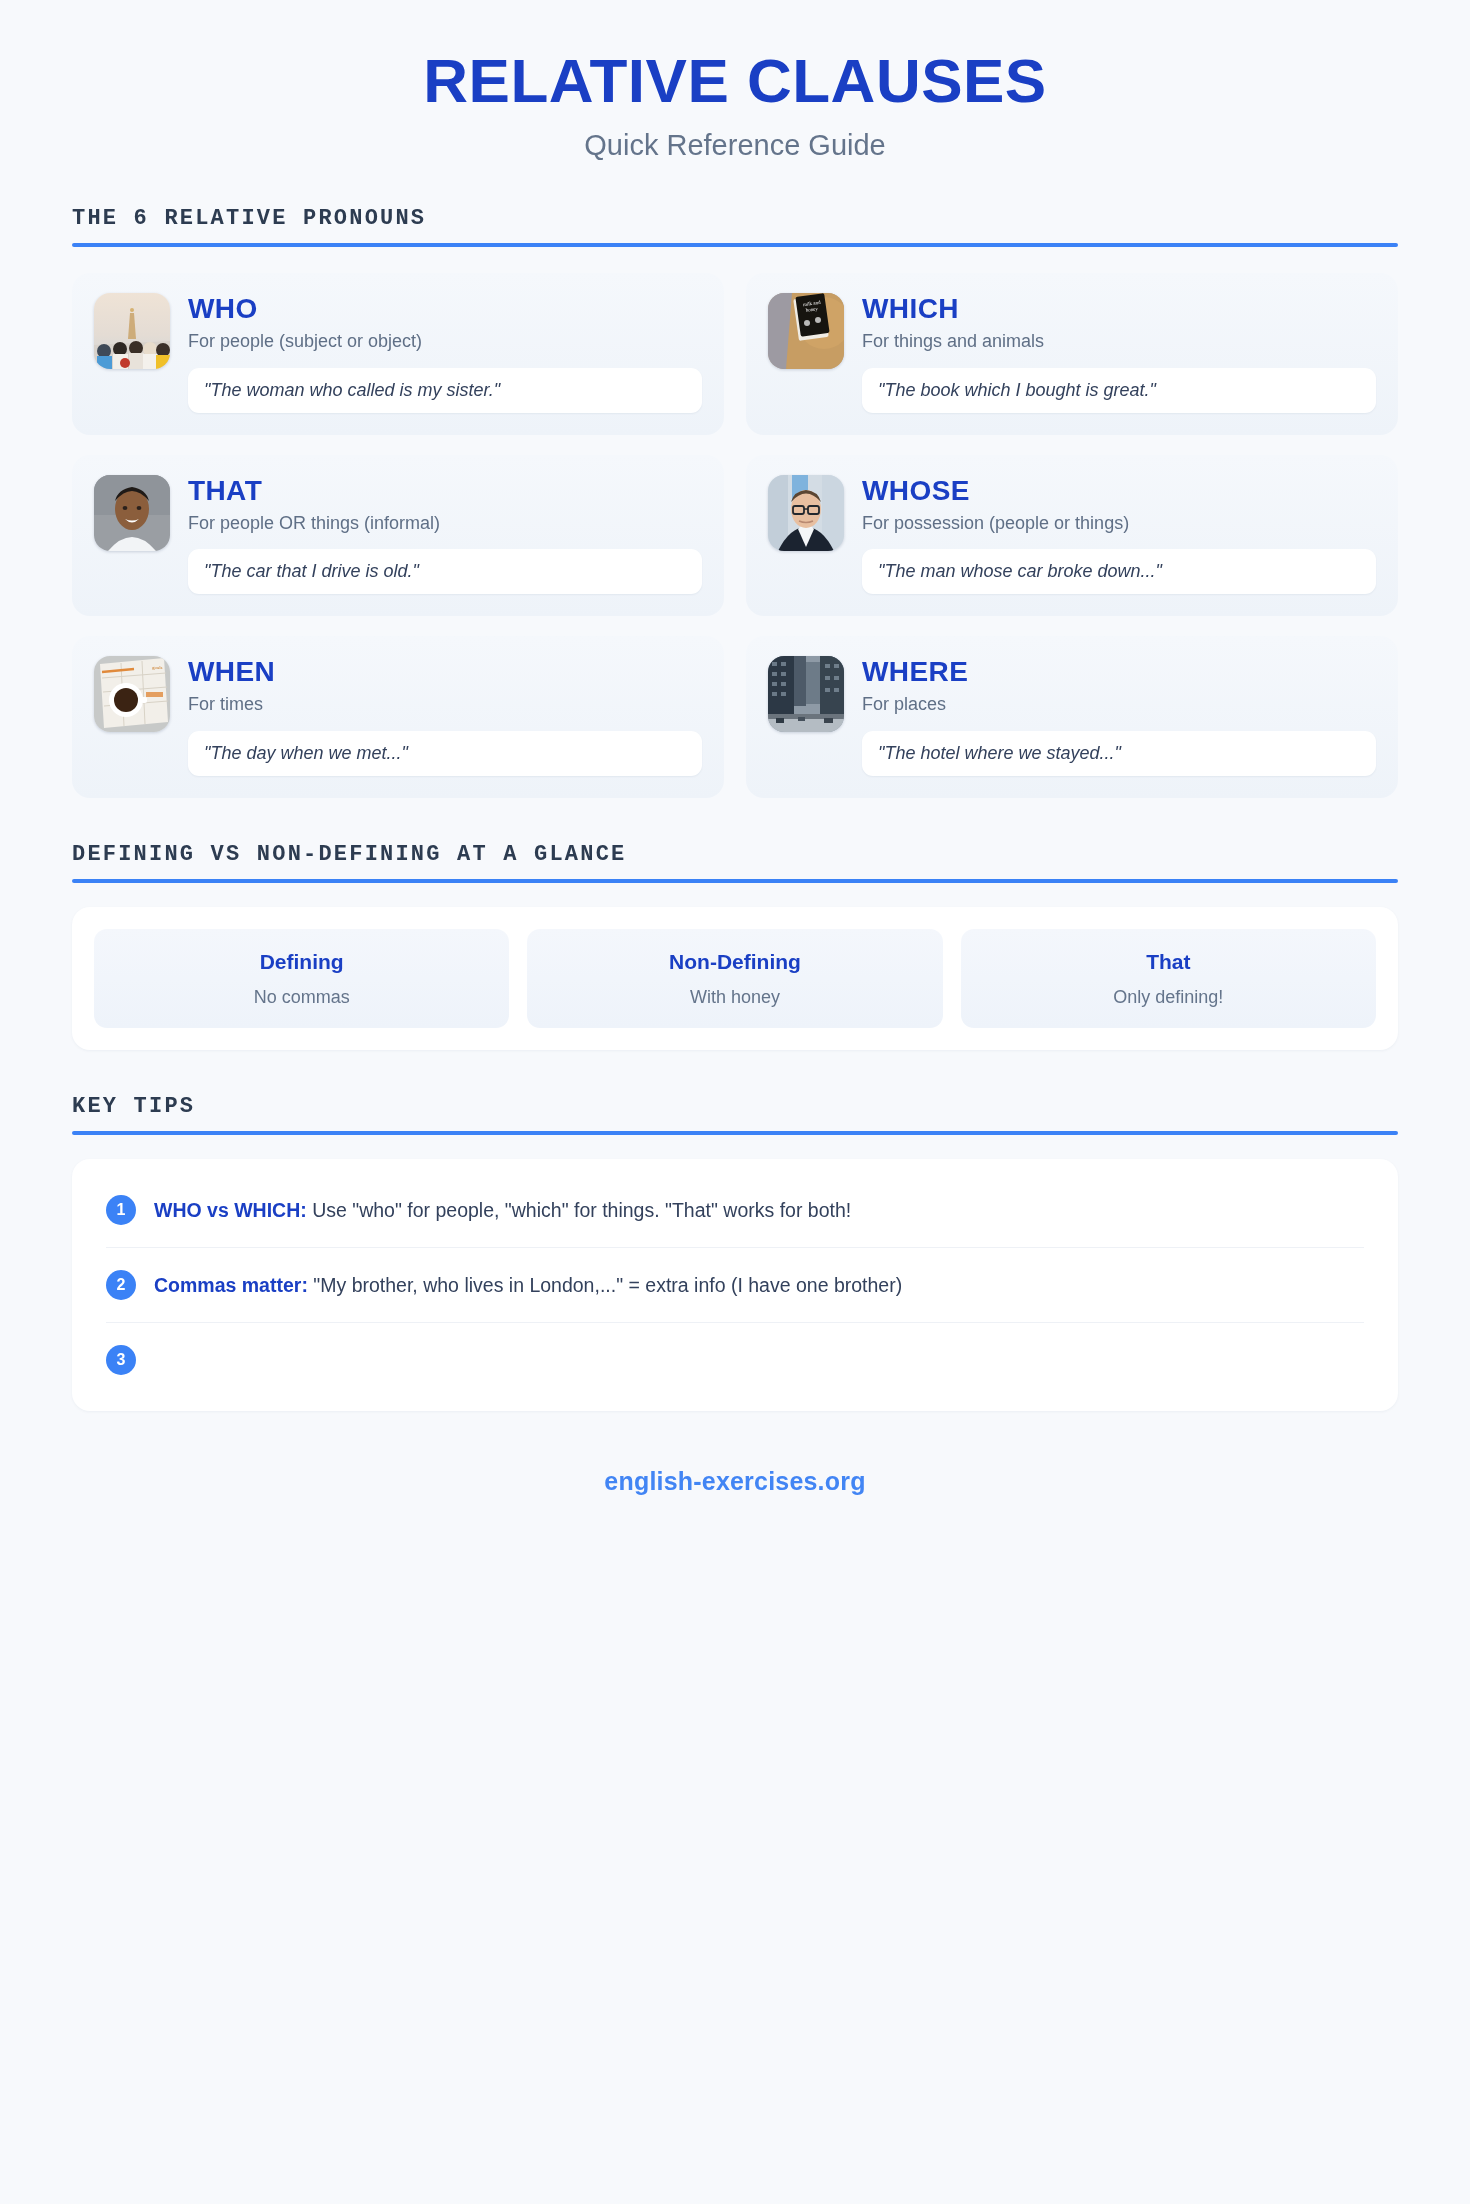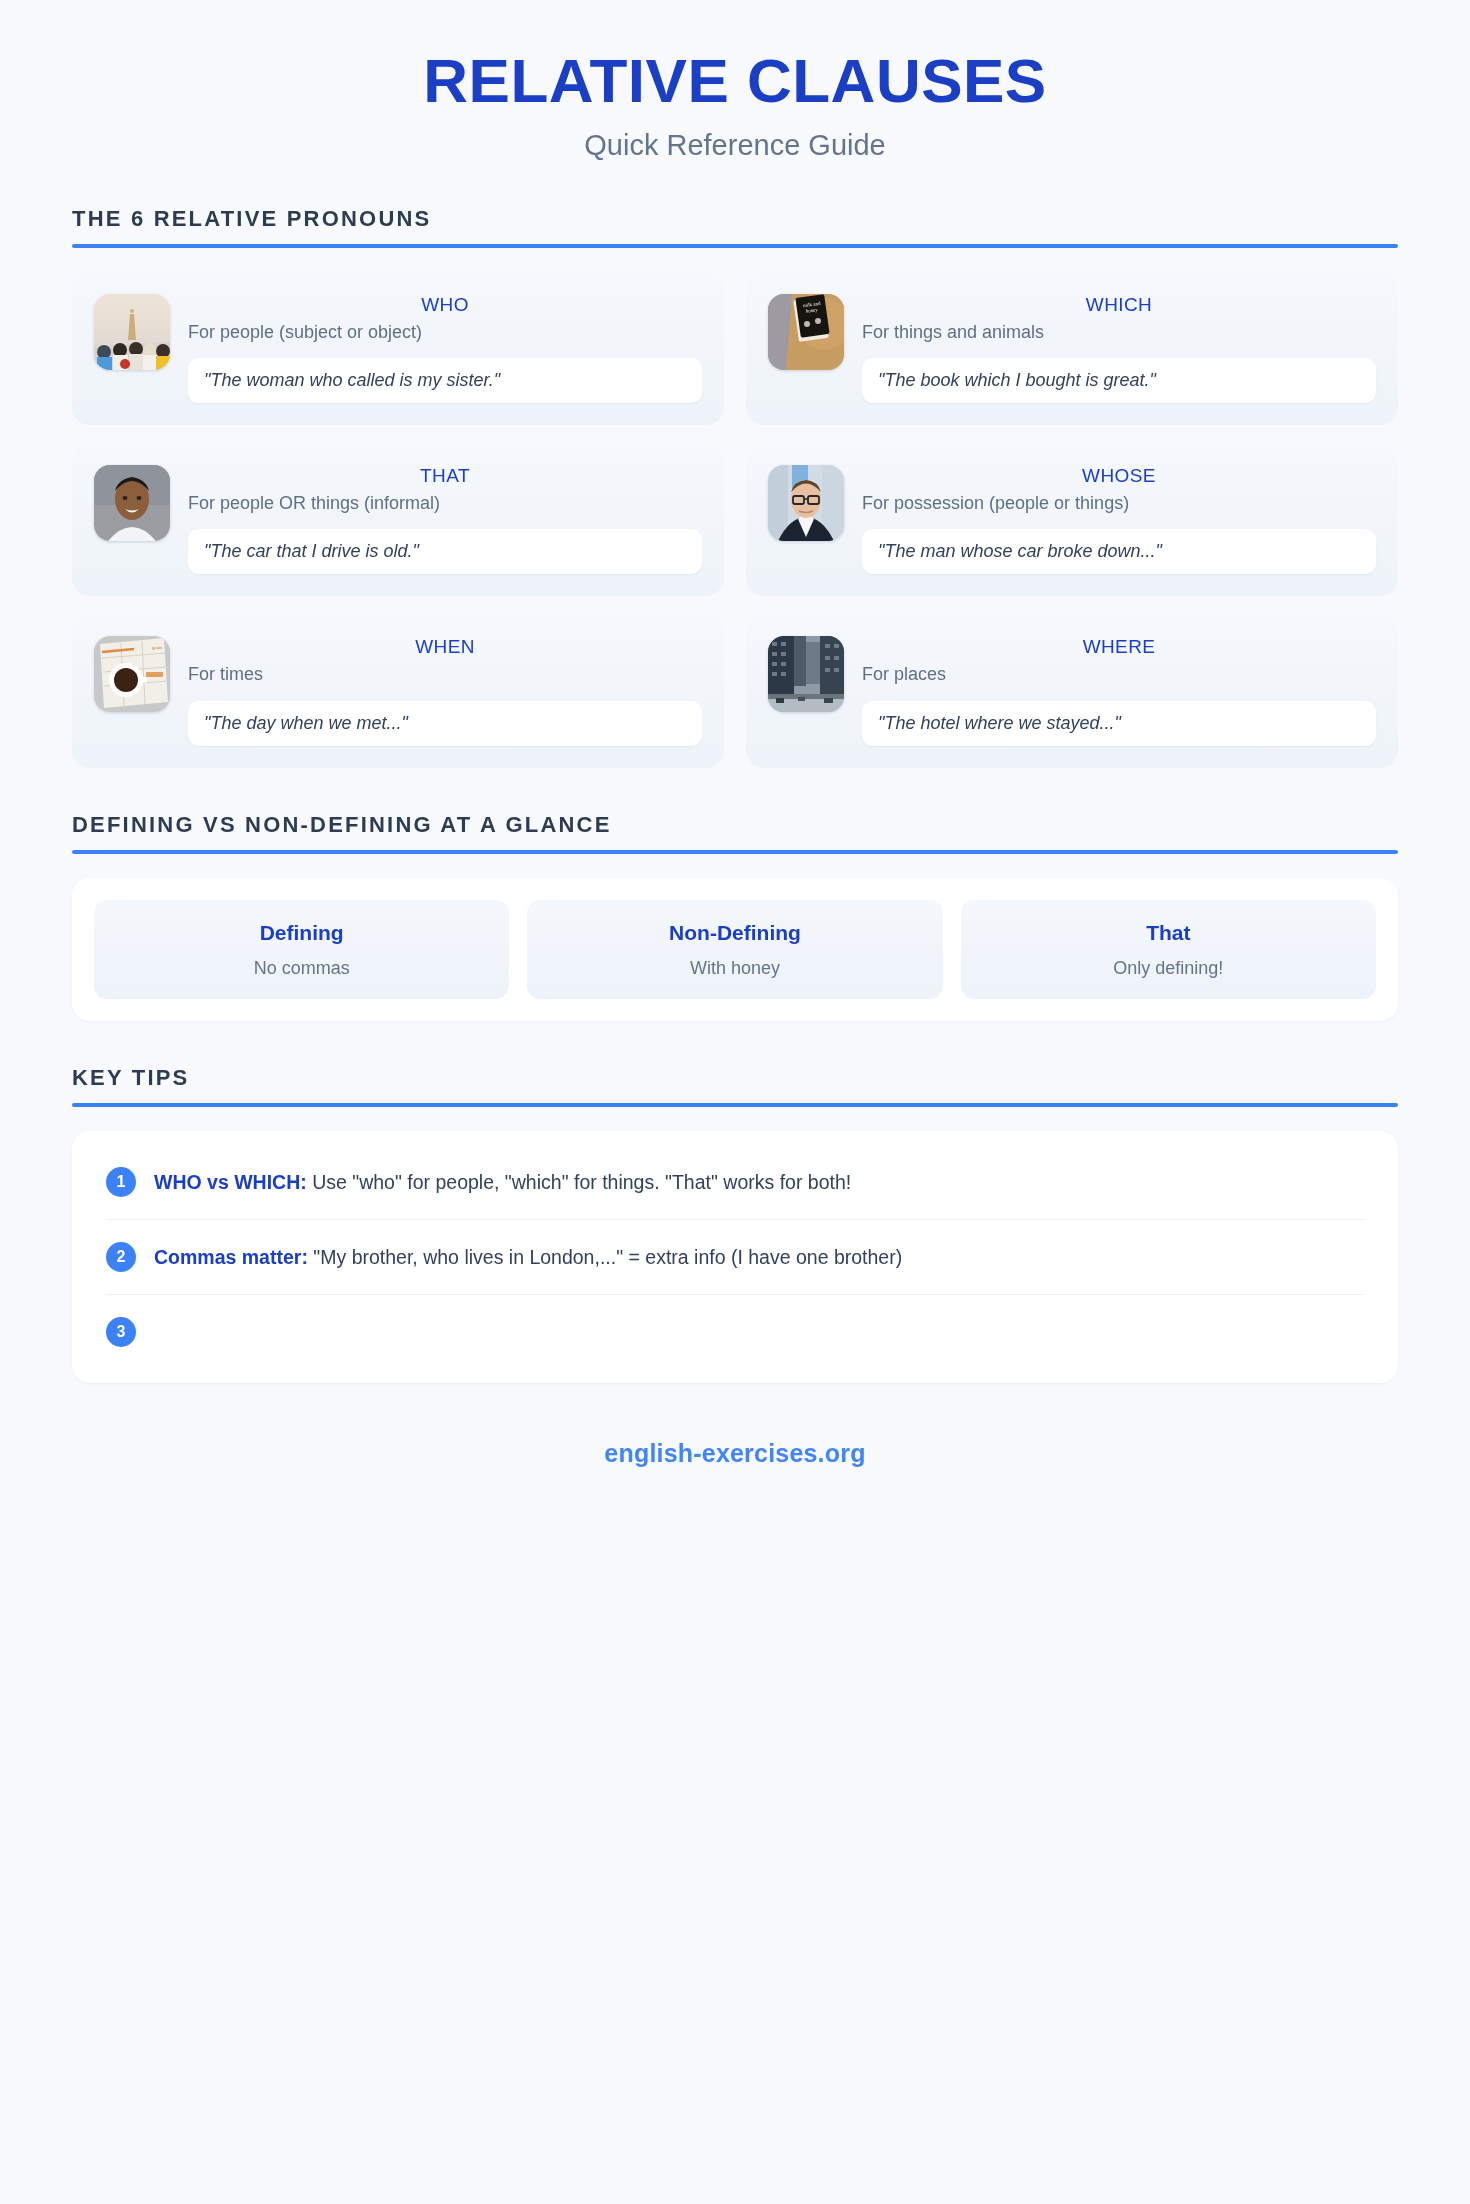--- a/index.html
+++ b/index.html
@@ -29,20 +29,21 @@
   }
 
   
   .section { margin-top: 44px; }
   .section-title {
     font-size: 22px;
     font-weight: 700;
     letter-spacing: 2.2px;
     color: #2d3c51;
     text-transform: uppercase;
+    font-family: Liberation Mono, monospace;
   }
   .section-rule {
     margin-top: 12px;
     height: 4px;
     border-radius: 2px;
     background: #3b82f6;
     width: 100%;
   }
 
   
@@ -67,26 +68,25 @@
     min-width: 76px;
     border-radius: 16px;
     overflow: hidden;
     flex-shrink: 0;
     box-shadow: 0 1px 3px rgba(20,40,80,0.18);
     position: relative;
   }
   .thumb svg { display: block; width: 100%; height: 100%; }
   .card-body { flex: 1; min-width: 0; }
   .pronoun-word {
-    font-size: 19px;
-    font-weight: 400;
+    font-size: 28px;
+    font-weight: 700;
     color: #1a3fc4;
     letter-spacing: 0.4px;
     line-height: 1.15;
-    text-align: center;
   }
   .pronoun-use {
     margin-top: 5px;
     font-size: 18px;
     color: #5f6f86;
     line-height: 1.3;
   }
   .example-pill {
     margin-top: 14px;
     background: #ffffff;

